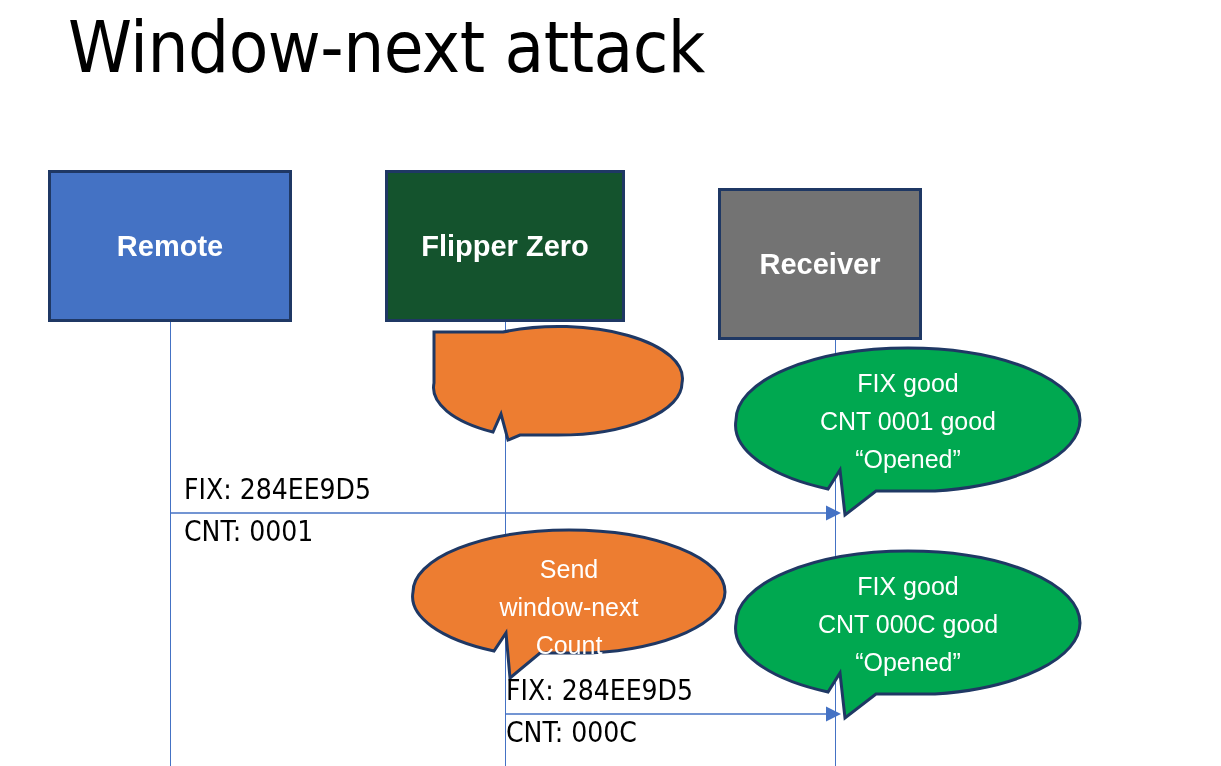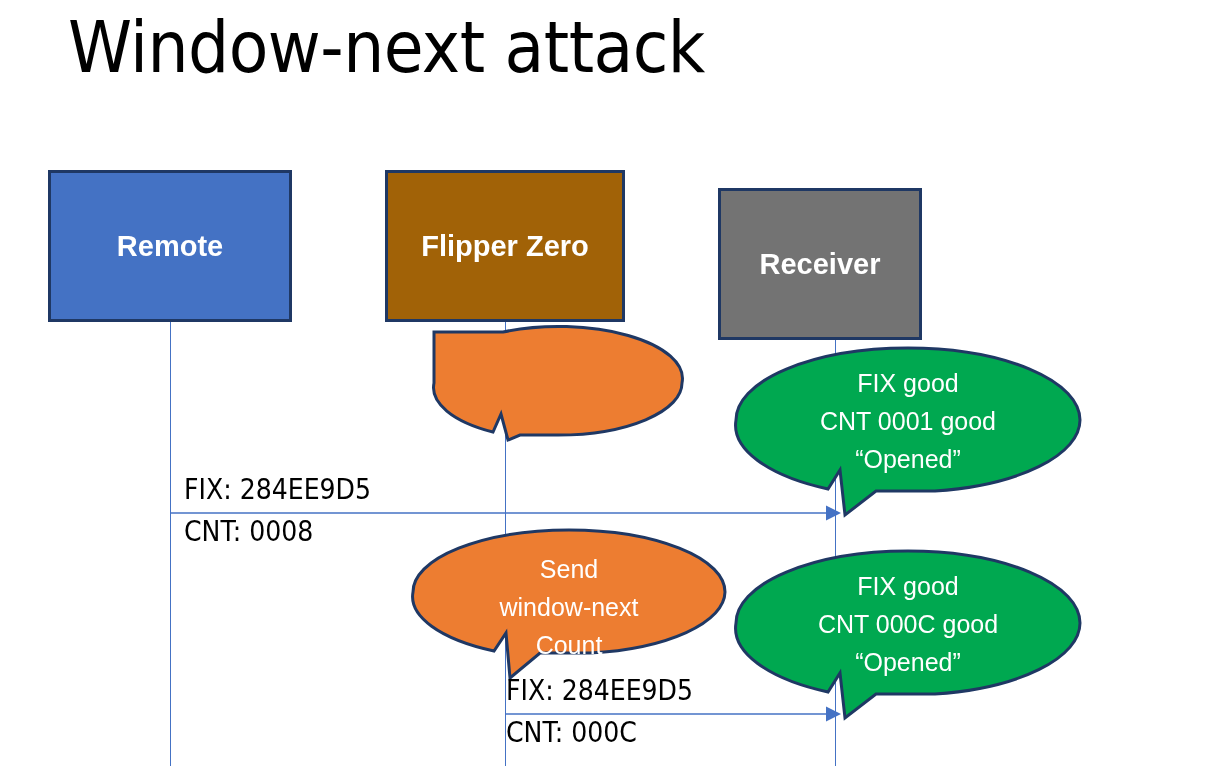--- a/index.html
+++ b/index.html
@@ -49,21 +49,21 @@
     display: flex;
     align-items: center;
     justify-content: center;
     color: #ffffff;
     font-size: 29px;
     font-weight: 700;
     text-align: left;
     z-index: 6;
   }
   .actor-remote   { left: 48px;  top: 170px; width: 244px; height: 152px; background: #4472C4; }
-  .actor-flipper  { left: 385px; top: 170px; width: 240px; height: 152px; background: #a16207; }
+  .actor-flipper  { left: 385px; top: 170px; width: 240px; height: 152px; background: #14532d; }
   .actor-receiver { left: 718px; top: 188px; width: 204px; height: 152px; background: #737373; }
 
   
   .lifeline {
     position: absolute;
     width: 1px;
     background: #4472C4;
     z-index: 1;
   }
   .lifeline-remote   { left: 170px; top: 322px; height: 444px; }
@@ -199,18 +199,18 @@
   </div>
 
 
   <div class="callout-text" style="left:740px; top:364px; width:336px;">FIX good<br>CNT 0001 good<br>“Opened”</div>
 
   <div class="callout-text" style="left:418px; top:550px; width:302px;">Send<br>window-next<br>Count</div>
 
   <div class="callout-text" style="left:740px; top:567px; width:336px;">FIX good<br>CNT 000C good<br>“Opened”</div>
 
   <div class="msg-label" style="left:184px; top:473px;">FIX: 284EE9D5</div>
-  <div class="msg-label" style="left:184px; top:515px;">CNT: 0008</div>
+  <div class="msg-label" style="left:184px; top:515px;">CNT: 0001</div>
 
   <div class="msg-label" style="left:506px; top:674px;">FIX: 284EE9D5</div>
   <div class="msg-label" style="left:506px; top:716px;">CNT: 000C</div>
 
 </div>
 
 </body></html>

